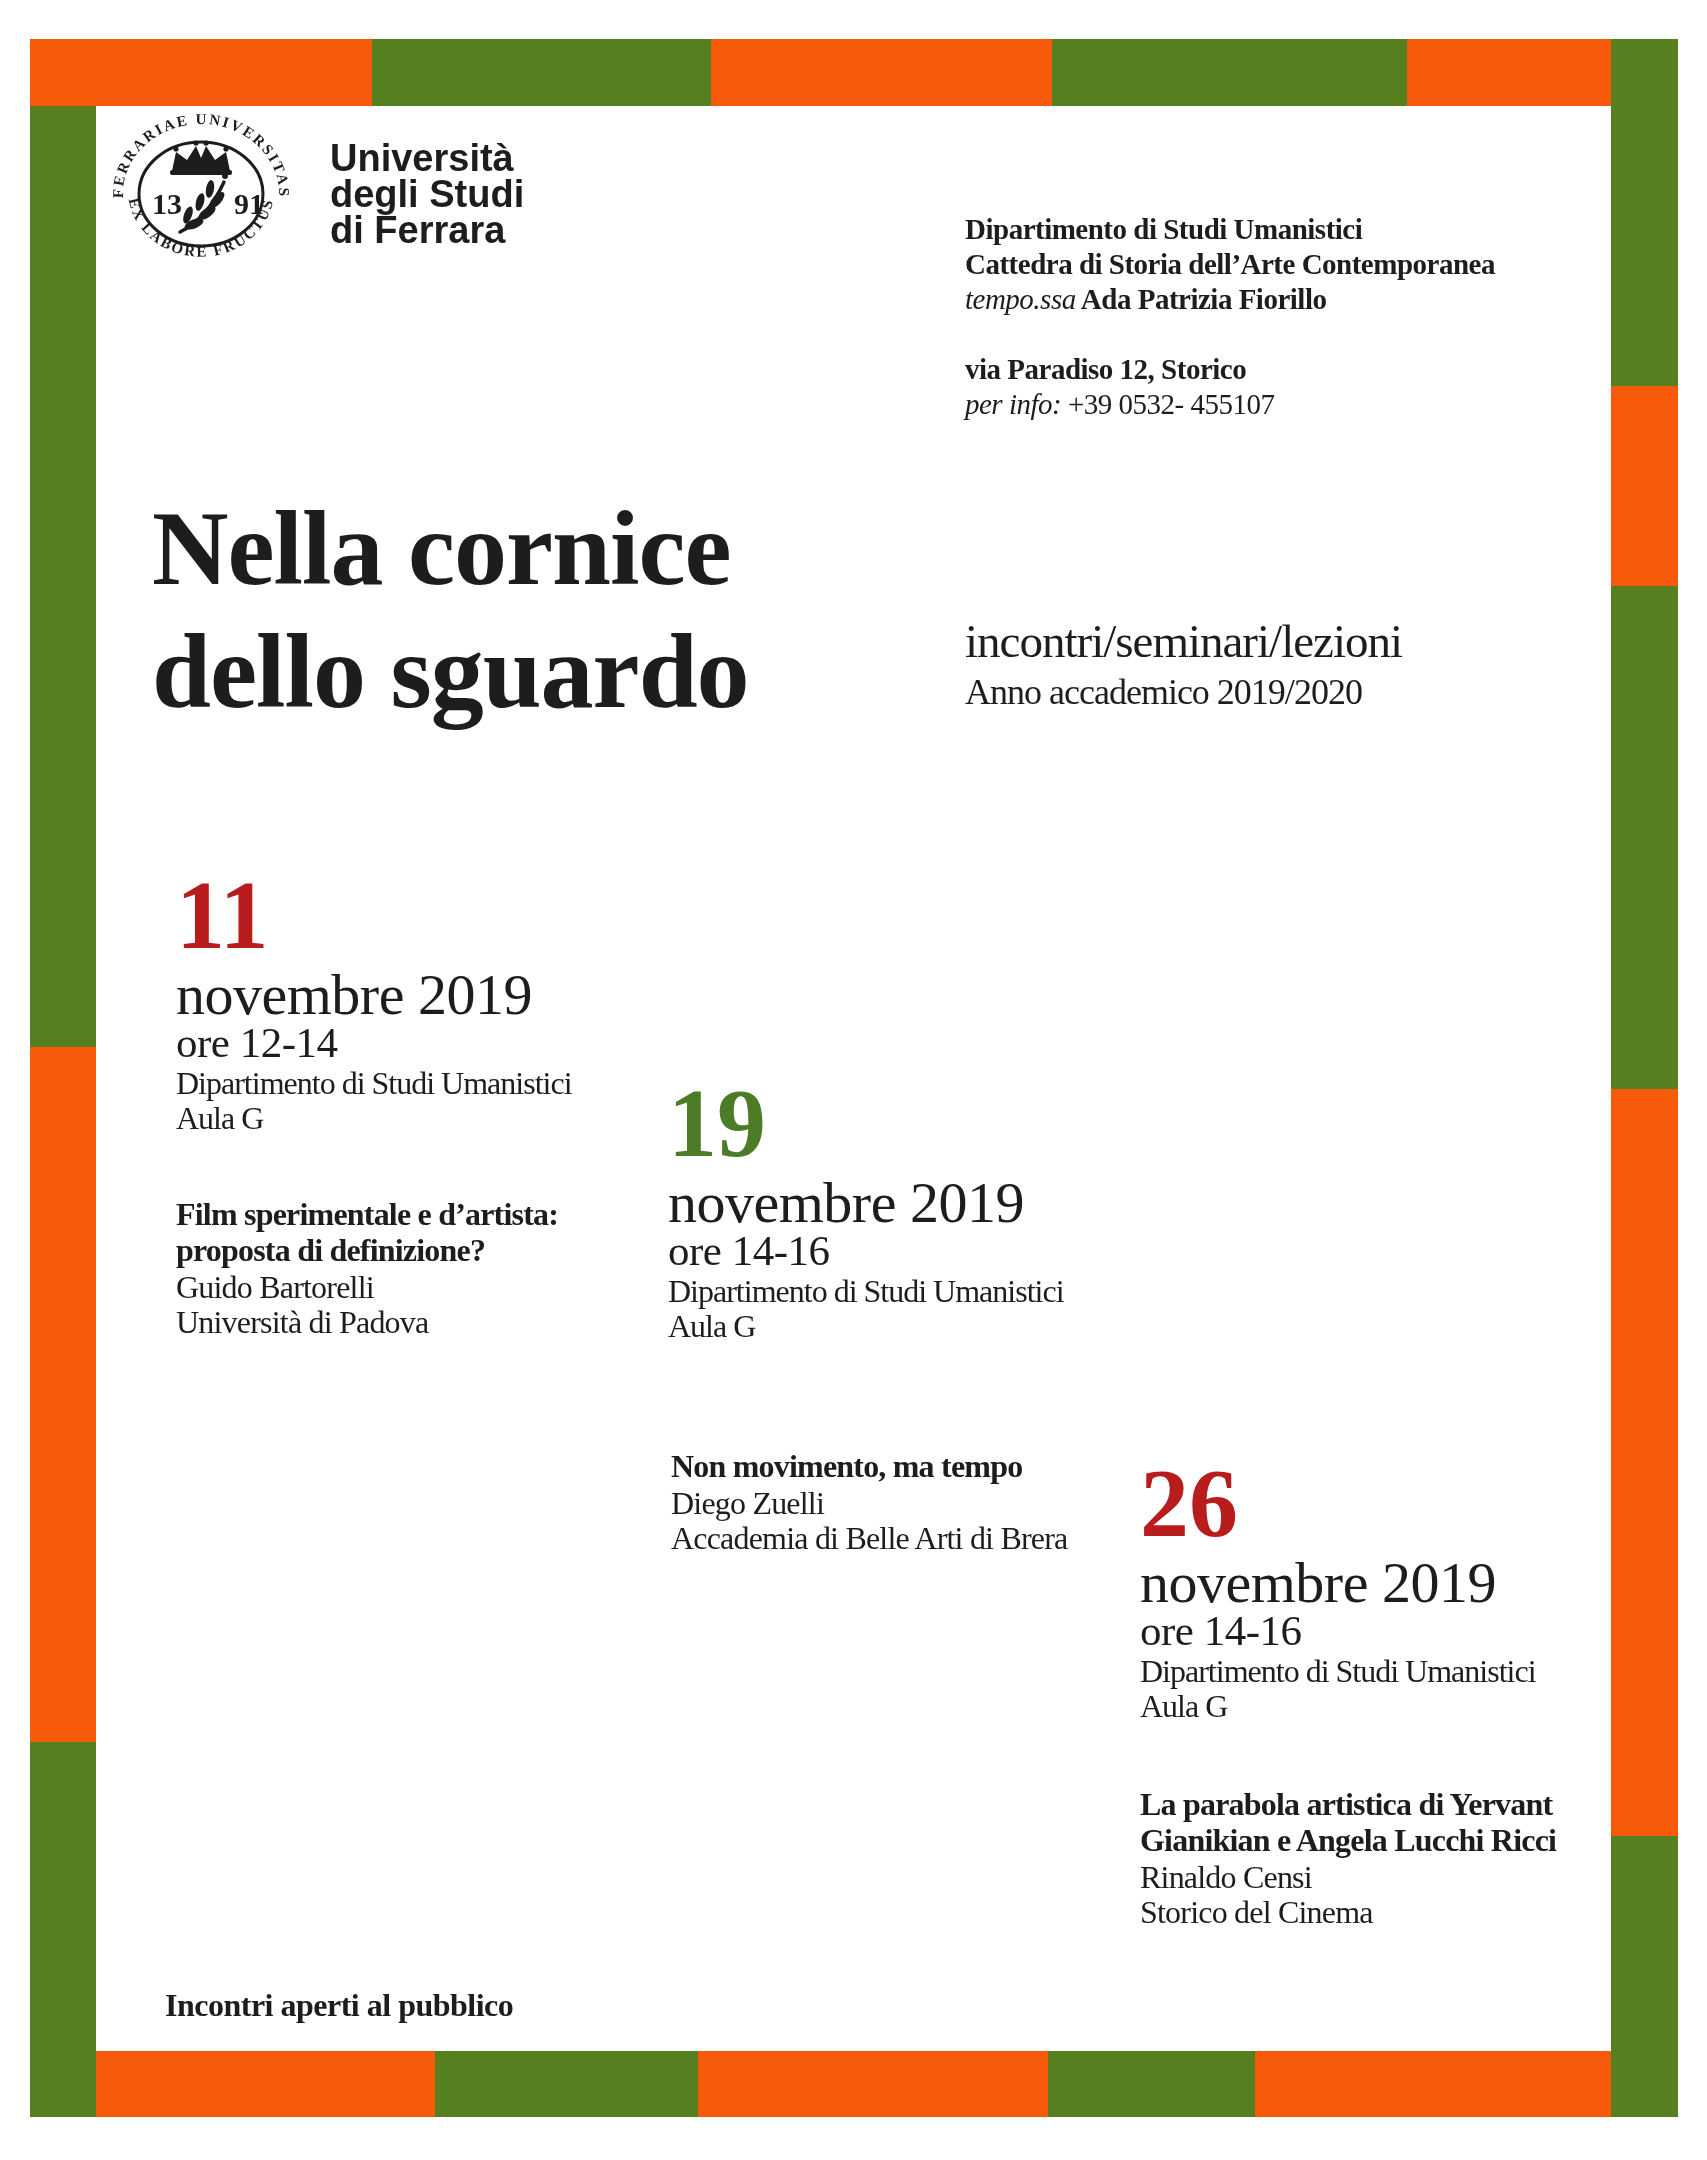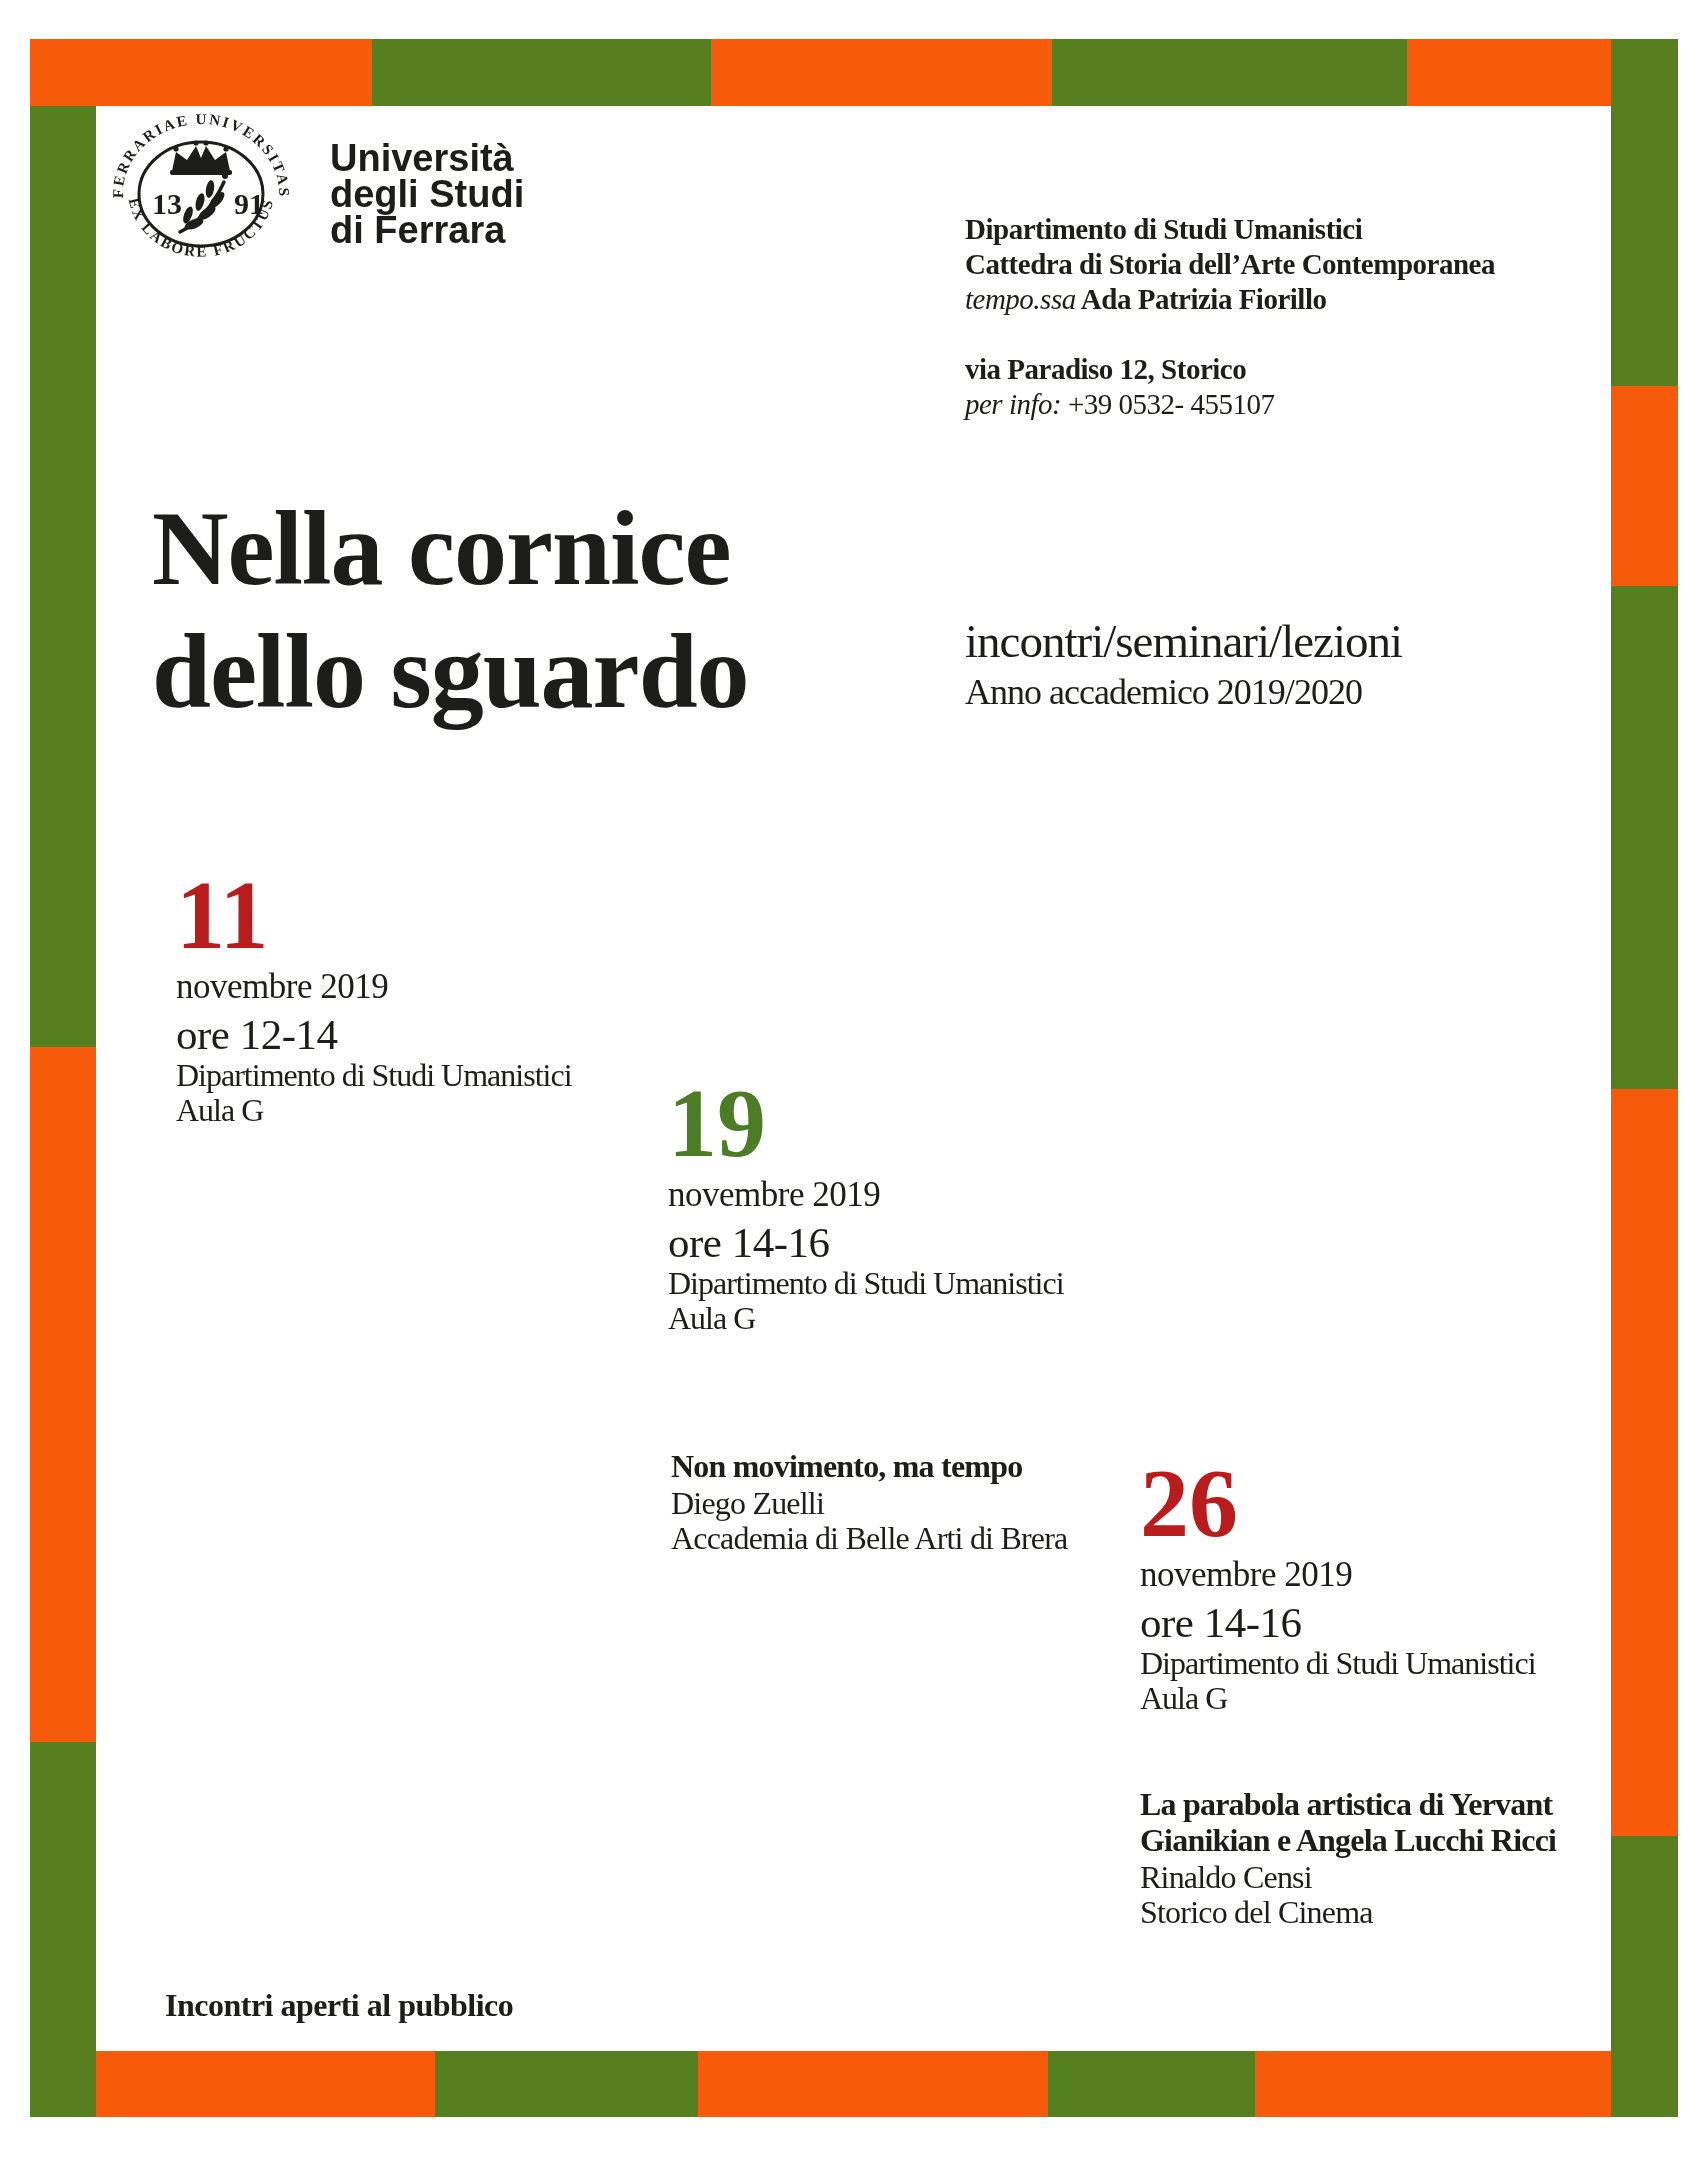--- a/index.html
+++ b/index.html
@@ -43,21 +43,21 @@
   }
 
   
   .subtitle{position:absolute;left:965px;top:616px;}
   .subtitle .l1{font-weight:400;font-size:47px;line-height:50px;letter-spacing:-1px;}
   .subtitle .l2{font-weight:400;font-size:36px;line-height:38px;margin-top:7px;letter-spacing:-1px;}
 
   
   .event{position:absolute;}
   .event .day{font-weight:700;font-size:98px;line-height:94px;}
-  .event .date{font-size:35px;line-height:50px;letter-spacing:-0.5px;}
+  .event .date{font-size:58px;line-height:50px;margin-top:8px;letter-spacing:-0.5px;}
   .event .time{font-size:43px;line-height:46px;letter-spacing:-0.5px;}
   .event .venue,.event .room{font-size:32px;line-height:35px;letter-spacing:-1px;}
   .day--orange{color:#b91c1c;}
   .day--green{color:#4C7C26;}
 
   
   .talk{position:absolute;font-size:32px;letter-spacing:-0.8px;}
   .talk .t{font-weight:700;line-height:36px;}
   .talk .s{font-weight:400;line-height:35px;}
   .talk .s.first{margin-top:2px;}
@@ -161,20 +161,26 @@
     <div class="l2">Anno accademico 2019/2020</div>
   </div>
 
   <div class="event" style="left:176px;top:868px;">
     <div class="day day--orange">11</div>
     <div class="date">novembre 2019</div>
     <div class="time">ore 12-14</div>
     <div class="venue">Dipartimento di Studi Umanistici</div>
     <div class="room">Aula G</div>
   </div>
+  <div class="talk" style="left:176px;top:1196px;">
+    <div class="t">Film sperimentale e d’artista:</div>
+    <div class="t">proposta di definizione?</div>
+    <div class="s first">Guido Bartorelli</div>
+    <div class="s">Università di Padova</div>
+  </div>
 
   <div class="event" style="left:668px;top:1076px;">
     <div class="day day--green">19</div>
     <div class="date">novembre 2019</div>
     <div class="time">ore 14-16</div>
     <div class="venue">Dipartimento di Studi Umanistici</div>
     <div class="room">Aula G</div>
   </div>
   <div class="talk" style="left:671px;top:1448px;">
     <div class="t">Non movimento, ma tempo</div>

